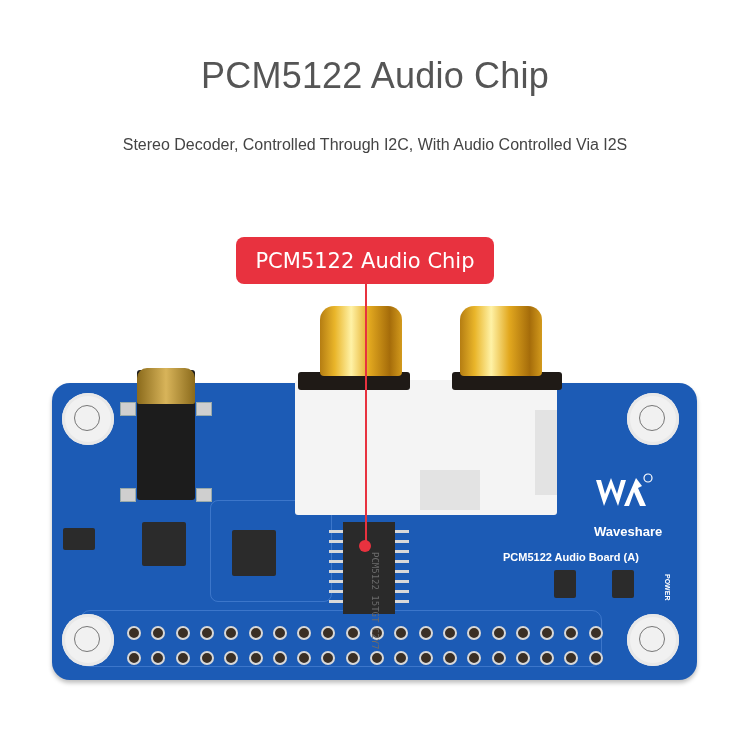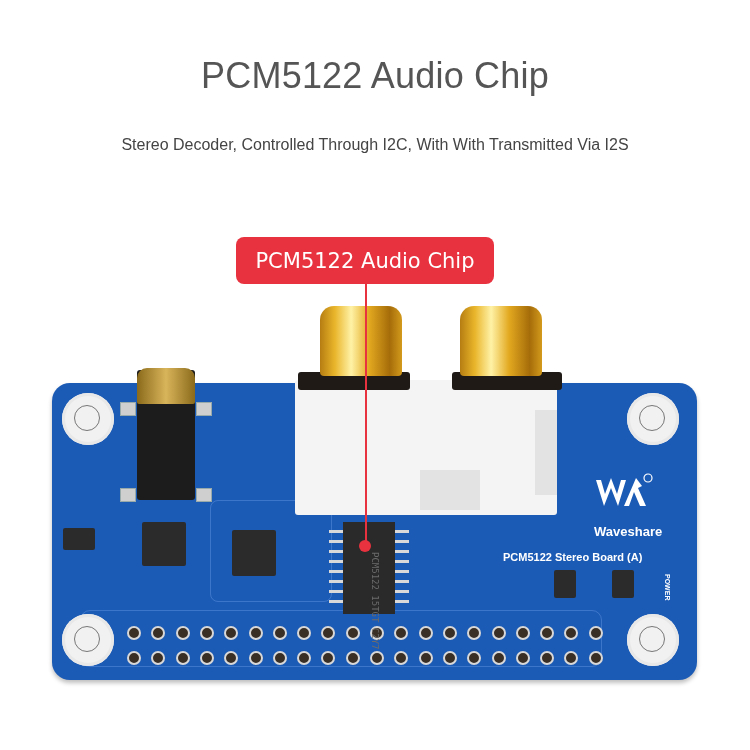--- a/index.html
+++ b/index.html
@@ -27,21 +27,21 @@
   .logo { position:absolute; left:594px; top:472px; width:60px; height:40px; z-index:5; }
   .brand { position:absolute; left:594px; top:524px; font-size:13px; color:#ffffff; font-weight:bold; z-index:5; }
   .board-name { position:absolute; left:503px; top:551px; font-size:11px; color:#ffffff; font-weight:bold; z-index:5; }
   .power-label { position:absolute; left:664px; top:574px; font-size:7px; color:#ffffff; font-weight:bold; writing-mode:vertical-rl; z-index:5; }
   .trace { position:absolute; border:1px solid rgba(120,170,240,0.35); }
 </style>
 </head>
 <body>
 
 <div class="title">PCM5122 Audio Chip</div>
-<div class="subtitle">Stereo Decoder, Controlled Through I2C, With With Transmitted Via I2S</div>
+<div class="subtitle">Stereo Decoder, Controlled Through I2C, With Audio Controlled Via I2S</div>
 
 <div class="callout">PCM5122 Audio Chip</div>
 <div class="leader"></div>
 <div class="leader-dot"></div>
 
 <div>
   <div class="board"></div>
 
   <div class="trace" style="left:80px;top:610px;width:520px;height:55px;border-radius:10px;"></div>
   <div class="trace" style="left:210px;top:500px;width:120px;height:100px;border-radius:8px;"></div>
@@ -90,21 +90,21 @@
   <div class="pin" style="left:395px;top:590px;"></div>
   <div class="pin" style="left:395px;top:600px;"></div>
   <div class="pcm-label">PCM5122 15TGT C2Y7</div>
 
   <svg class="logo" viewBox="0 0 60 40">
     <path d="M2 8 L10 34 L17 16 L24 34 L32 8 L27 8 L23 22 L17 6 L11 22 L7 8 Z" fill="#ffffff"></path>
     <path d="M30 34 L42 6 L48 14 L44 16 L52 34 L46 34 L40 20 L35 34 Z" fill="#ffffff"></path>
     <circle cx="54" cy="6" r="4" fill="none" stroke="#ffffff" stroke-width="1.2"></circle>
   </svg>
   <div class="brand">Waveshare</div>
-  <div class="board-name">PCM5122 Stereo Board (A)</div>
+  <div class="board-name">PCM5122 Audio Board (A)</div>
   <div class="power-label">POWER</div>
 
   <div id="gpio">
       <div class="hole" style="left: 127px; top: 626px;"></div>
       <div class="hole" style="left: 151.3px; top: 626px;"></div>
       <div class="hole" style="left: 175.6px; top: 626px;"></div>
       <div class="hole" style="left: 199.9px; top: 626px;"></div>
       <div class="hole" style="left: 224.2px; top: 626px;"></div>
       <div class="hole" style="left: 248.5px; top: 626px;"></div>
       <div class="hole" style="left: 272.8px; top: 626px;"></div>

